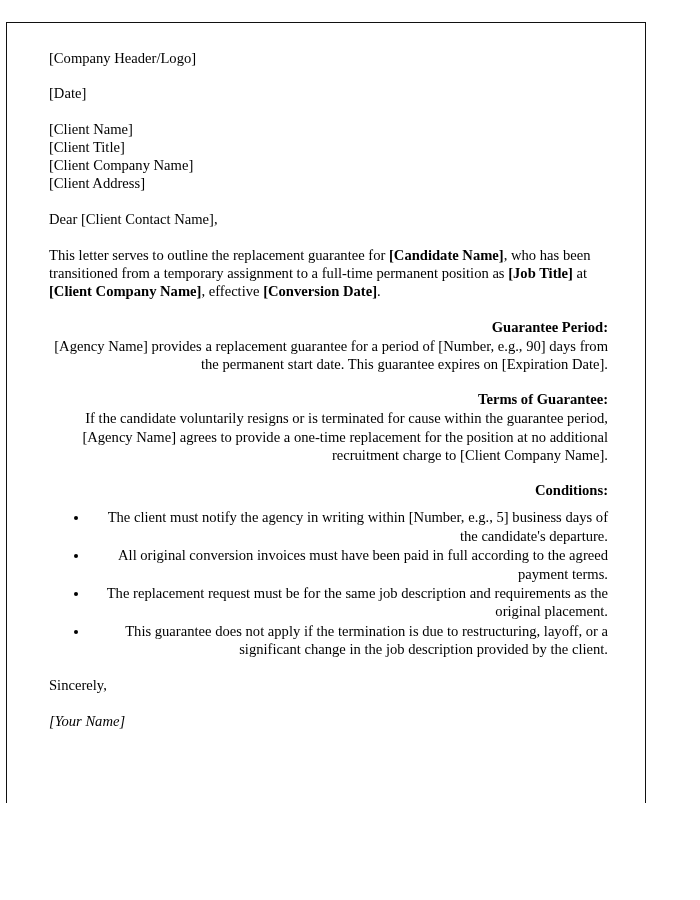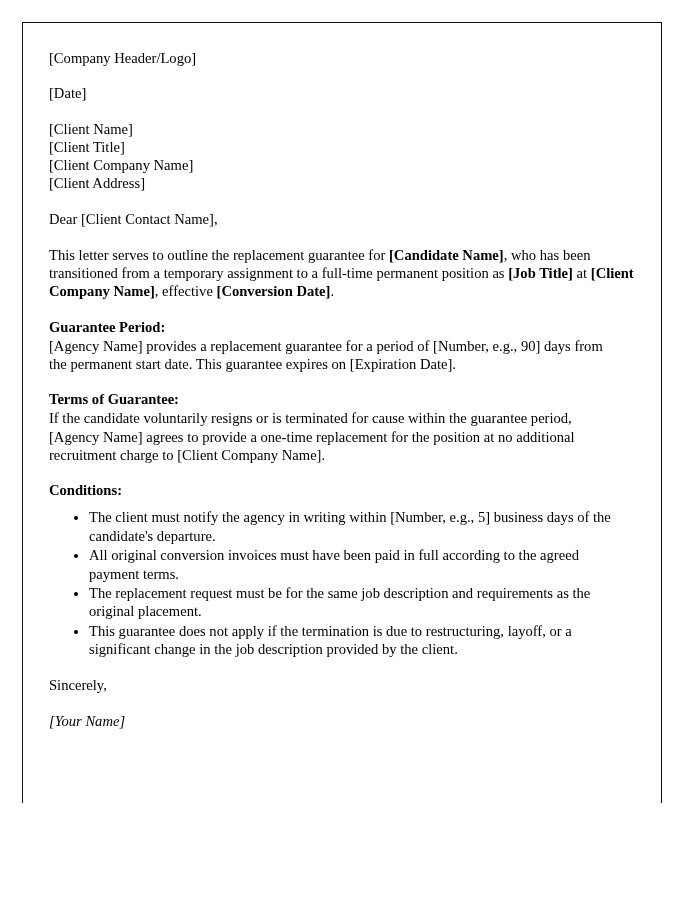--- a/index.html
+++ b/index.html
@@ -11,30 +11,31 @@
     width: 700px;
     height: 900px;
     position: relative;
     font-family: "Liberation Serif", "DejaVu Serif", serif;
     color: #000000;
     overflow: hidden;
   }
 
   .page {
     position: absolute;
-    left: 22px;
+    left: 6px;
     top: 22px;
     width: 640px;
     height: 781px;
     border-left: 1px solid #111111;
     border-right: 1px solid #111111;
     border-top: 1px solid #111111;
     border-bottom: none;
     box-sizing: border-box;
     background: #ffffff;
+    padding-left: 16px;
   }
 
   .letter {
     padding: 26px 26px 0 26px;
     font-size: 14.6px;
     line-height: 1.26;
   }
 
   .block {
     margin: 0 0 17px 0;
@@ -57,20 +58,21 @@
     margin: 0 0 17px 0;
   }
 
   .para {
     margin: 0 0 17px 0;
     text-align: left;
   }
 
   .section {
     margin: 0 11px 17px 0;
+    text-align: right;
   }
   .section-heading {
     font-weight: bold;
     margin: 0;
     line-height: 1.3;
   }
   .section-body {
     margin: 0;
   }
 

